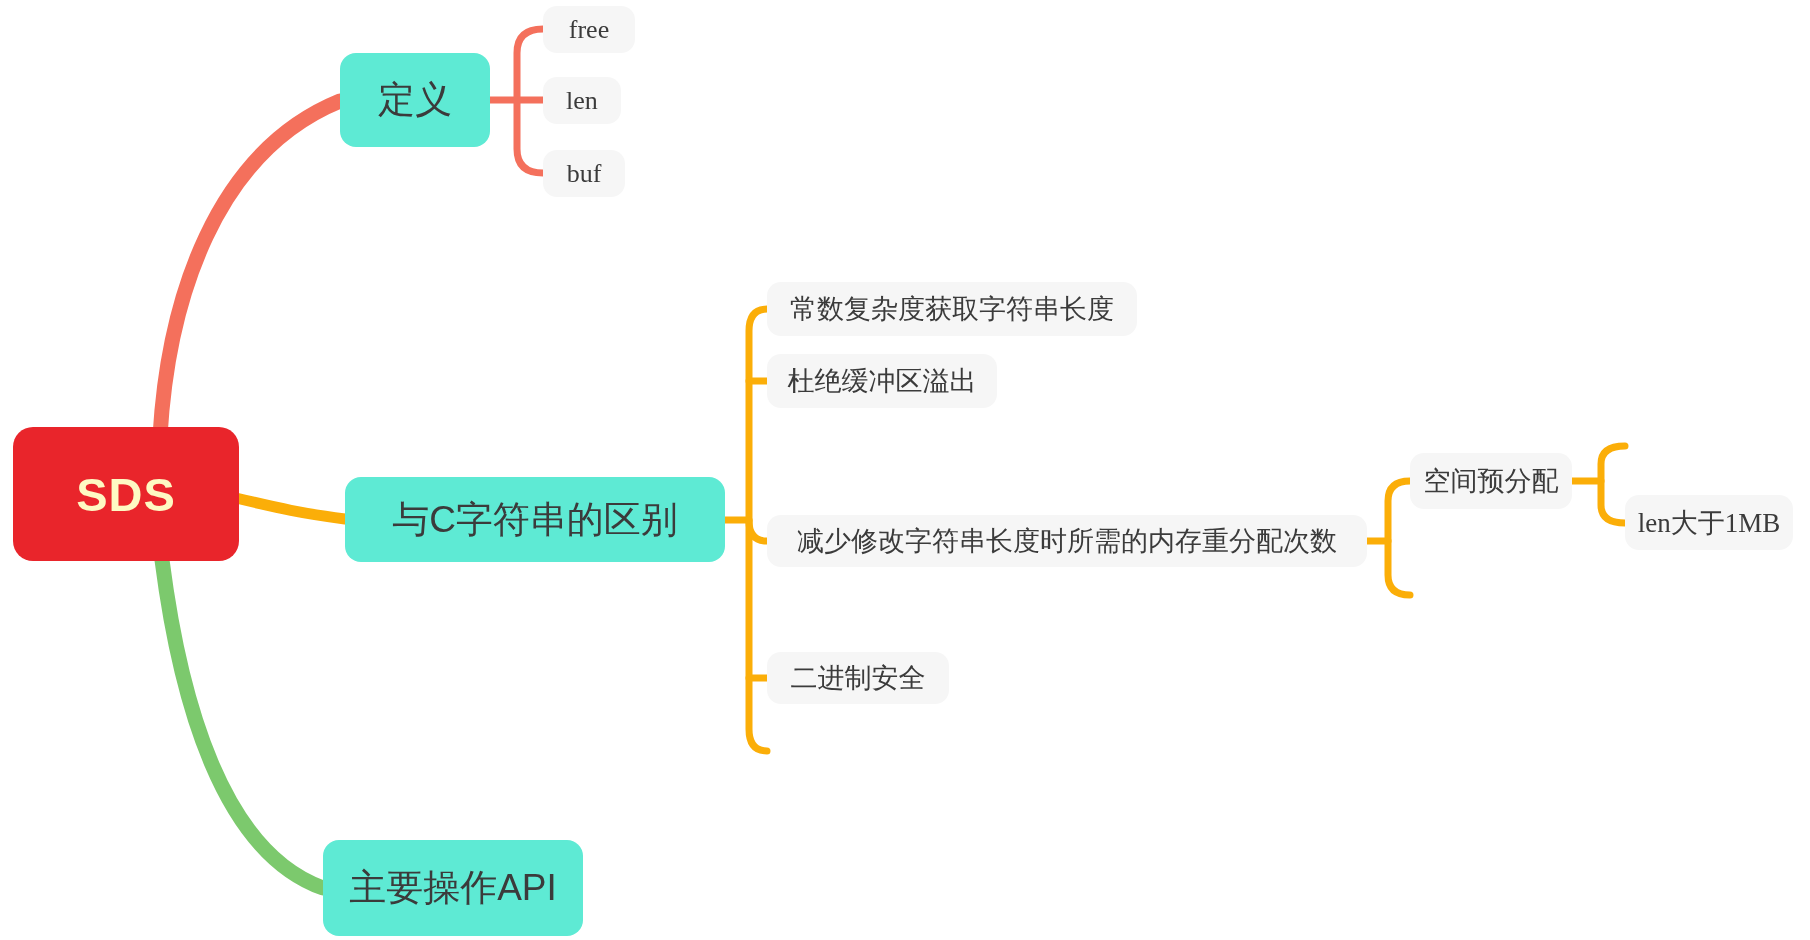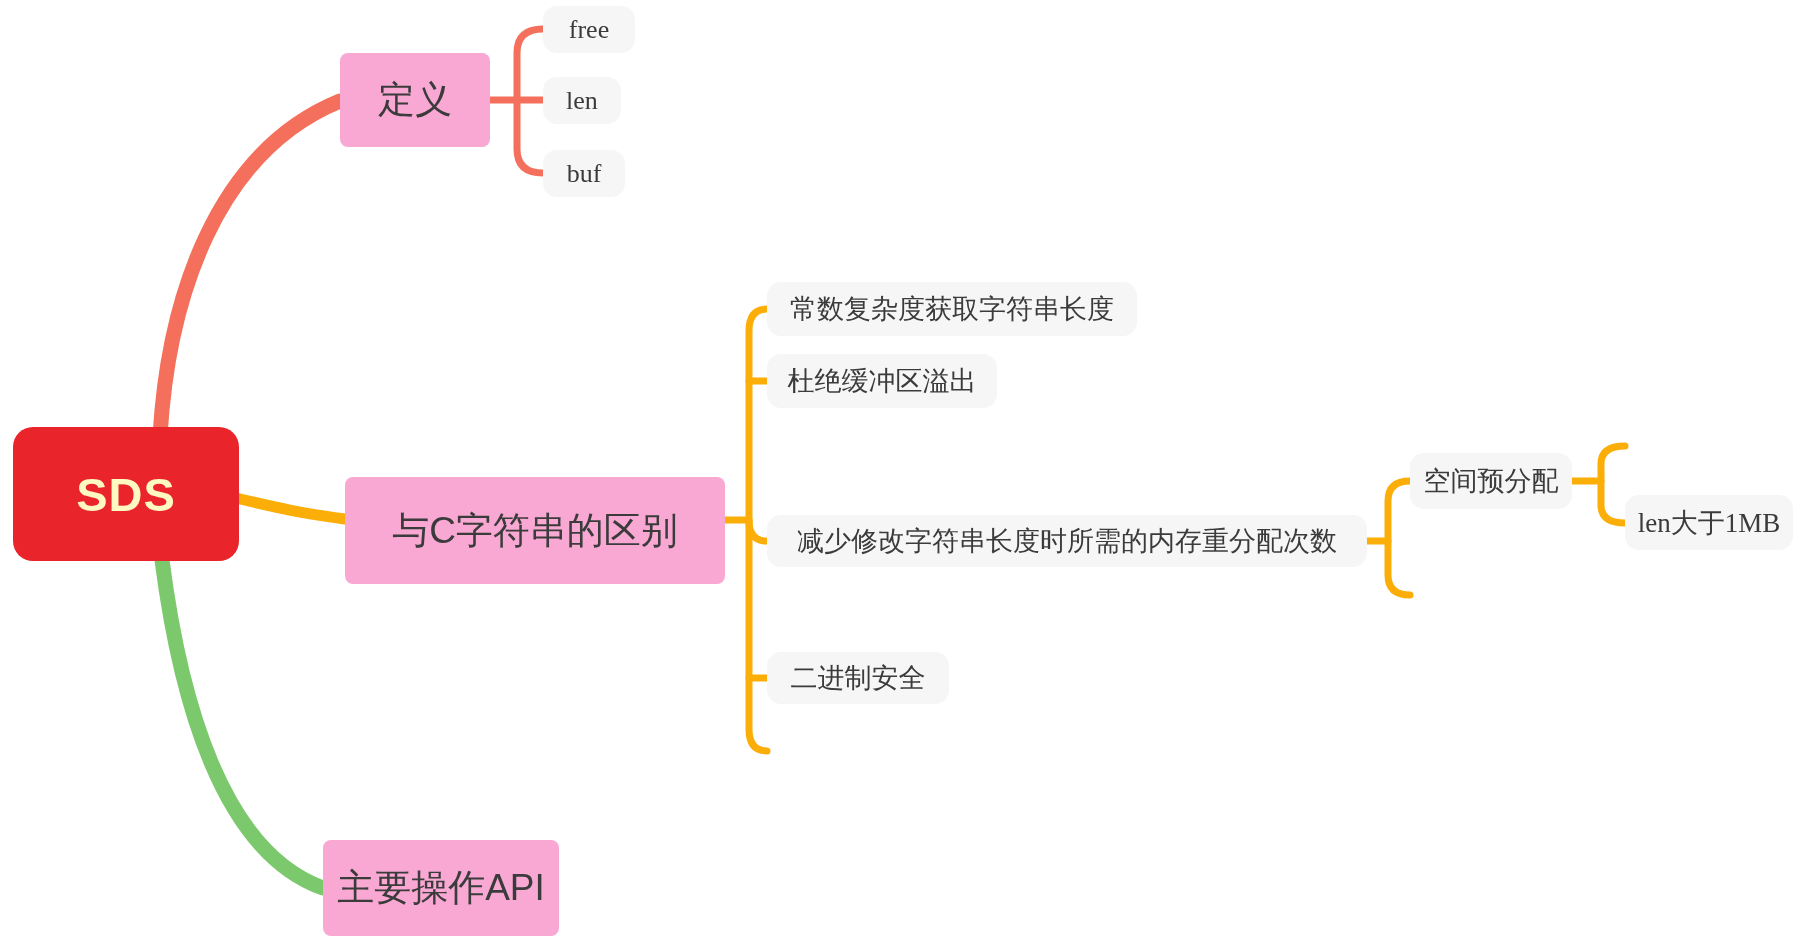--- a/index.html
+++ b/index.html
@@ -44,22 +44,22 @@
   }
   .root-node {
     background: #E9252B;
     color: #fef9c3;
     border-radius: 20px;
     font-size: 47px;
     font-weight: 700;
     letter-spacing: 1px;
   }
   .topic {
-    background: #f9a8d4;
-    border-radius: 8px;
+    background: #5eead4;
+    border-radius: 16px;
     font-size: 37px;
     font-weight: 500;
   }
   .leaf {
     background: #F6F6F6;
     border-radius: 14px;
     font-size: 27px;
     font-weight: 500;
     font-family: Liberation Serif, serif;
   }
@@ -67,31 +67,31 @@
     font-size: 26px;
     font-weight: 400;
   }
 
   
   #n-root  { left: 13px;   top: 427px; width: 226px; height: 134px; }
   #n-def   { left: 340px;  top: 53px;  width: 150px; height: 94px; }
   #n-free  { left: 543px;  top: 6px;   width: 92px;  height: 47px; }
   #n-len   { left: 543px;  top: 77px;  width: 78px;  height: 47px; }
   #n-buf   { left: 543px;  top: 150px; width: 82px;  height: 47px; }
-  #n-diff  { left: 345px;  top: 477px; width: 380px; height: 107px; }
+  #n-diff  { left: 345px;  top: 477px; width: 380px; height: 85px; }
   #n-d1    { left: 767px;  top: 282px; width: 370px; height: 54px; }
   #n-d2    { left: 767px;  top: 354px; width: 230px; height: 54px; }
   #n-d3    { left: 767px;  top: 515px; width: 600px; height: 52px; }
   #n-d3a   { left: 1410px; top: 453px; width: 162px; height: 56px; }
   #n-d3a1  { left: 1625px; top: 418px; width: 168px; height: 55px; }
   #n-d3a2  { left: 1625px; top: 495px; width: 168px; height: 55px; }
   #n-d3b   { left: 1410px; top: 567px; width: 196px; height: 56px; }
   #n-d4    { left: 767px;  top: 652px; width: 182px; height: 52px; }
   #n-d5    { left: 767px;  top: 725px; width: 318px; height: 52px; }
-  #n-api   { left: 323px;  top: 840px; width: 236px; height: 96px; }
+  #n-api   { left: 323px;  top: 840px; width: 260px; height: 96px; }
 </style>
 </head>
 <body>
 
 <div class="canvas">
 
   <svg class="connectors" viewBox="0 0 1810 940" aria-hidden="true">
 
     <path class="c-red w-trunk" d="M 160 436 C 168 300 215 152 340 101"></path>
     <path class="c-red w-child" d="M 490 100 H 543"></path>

